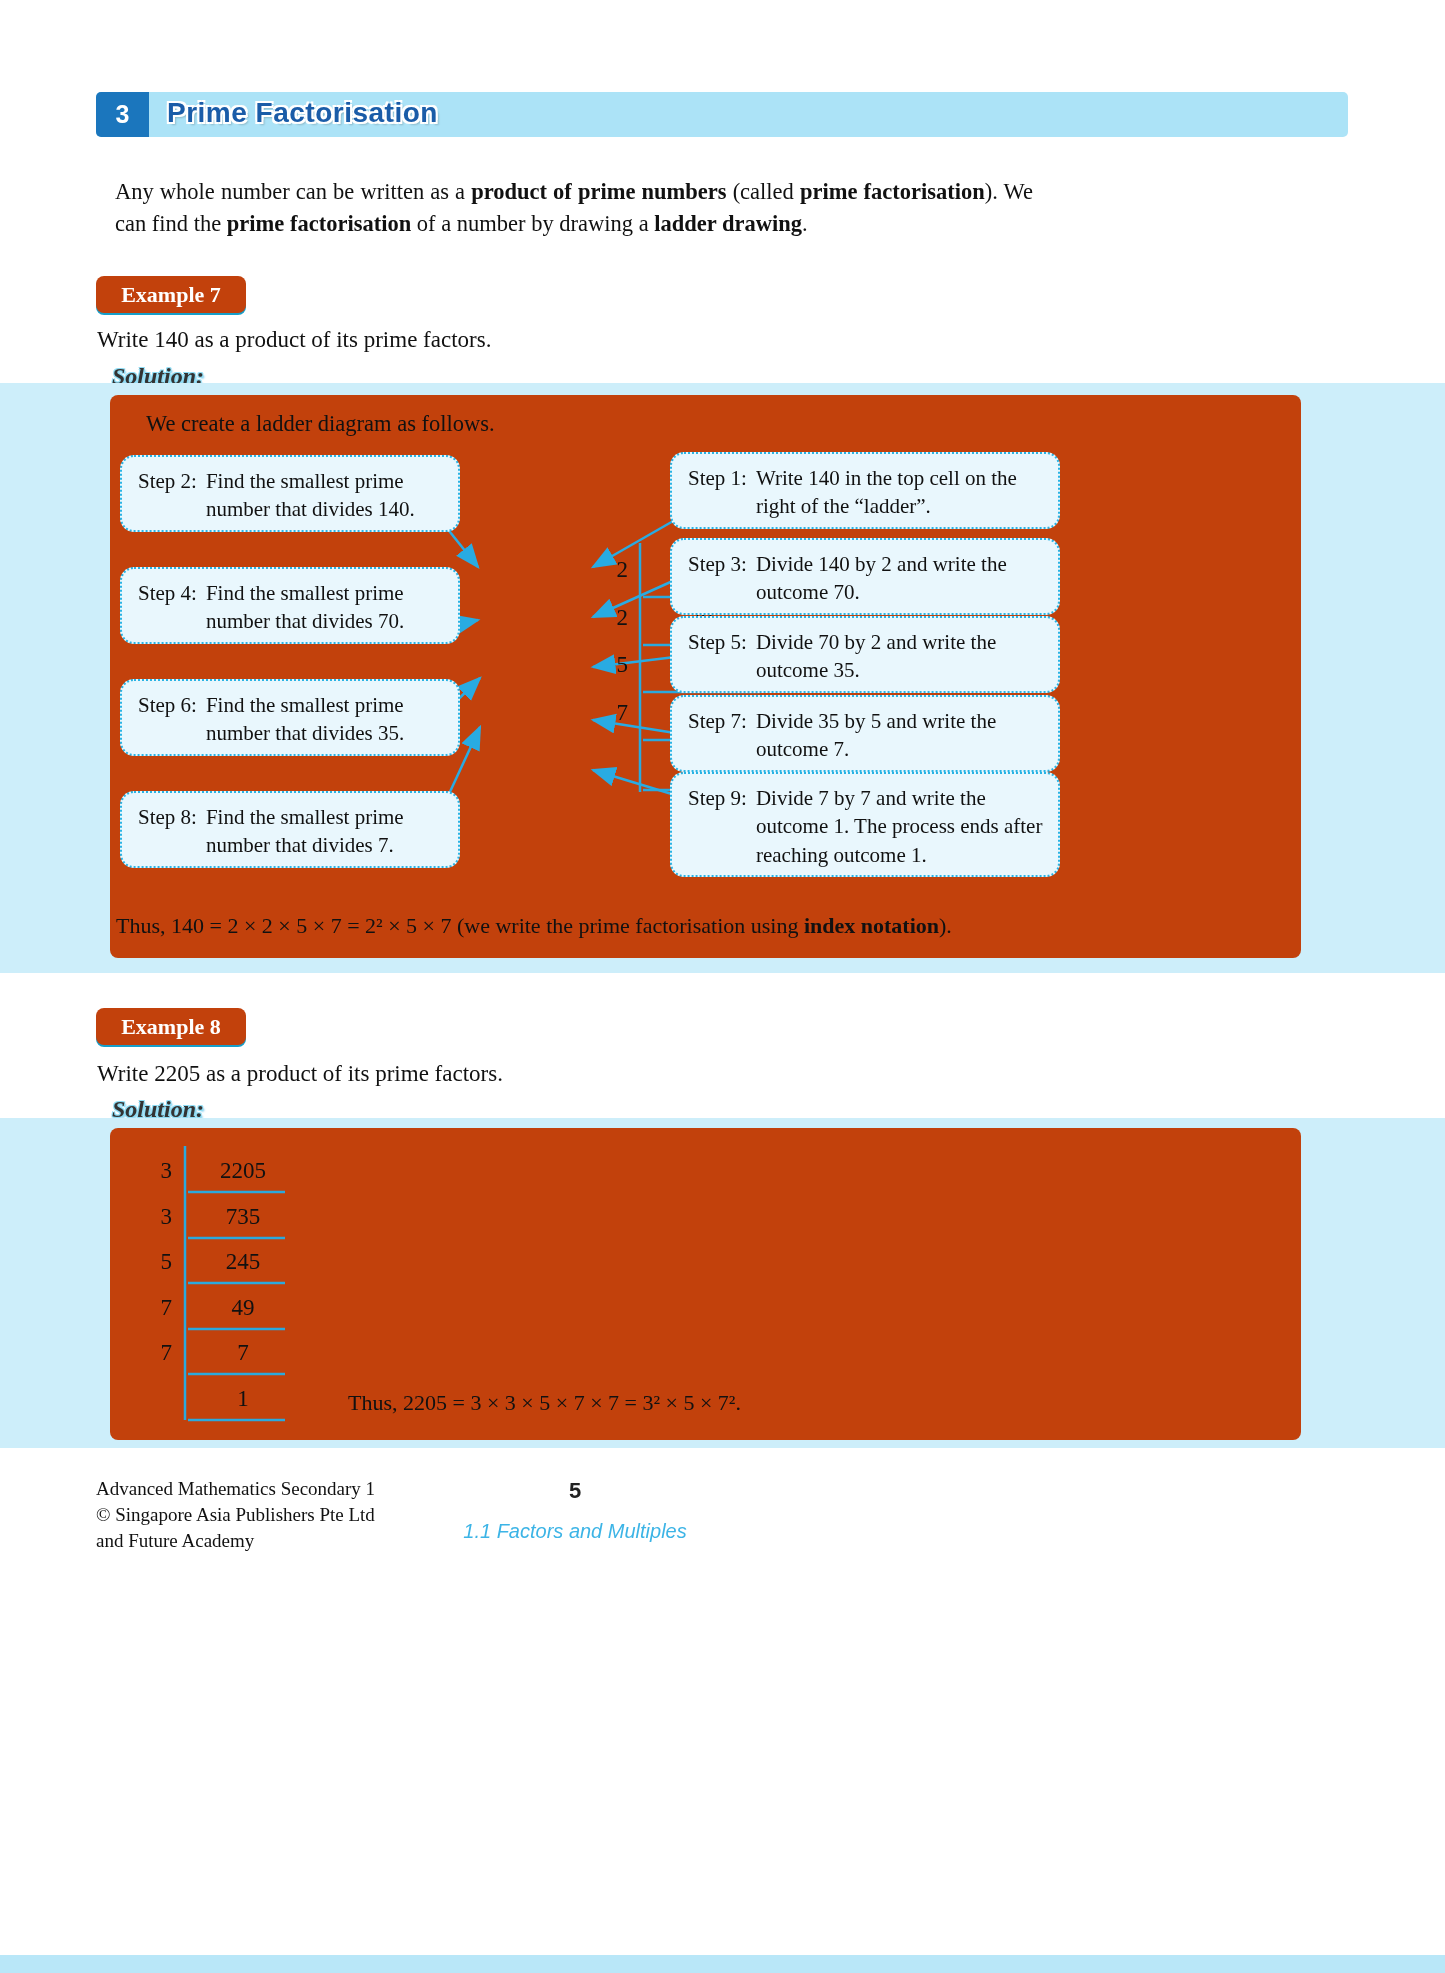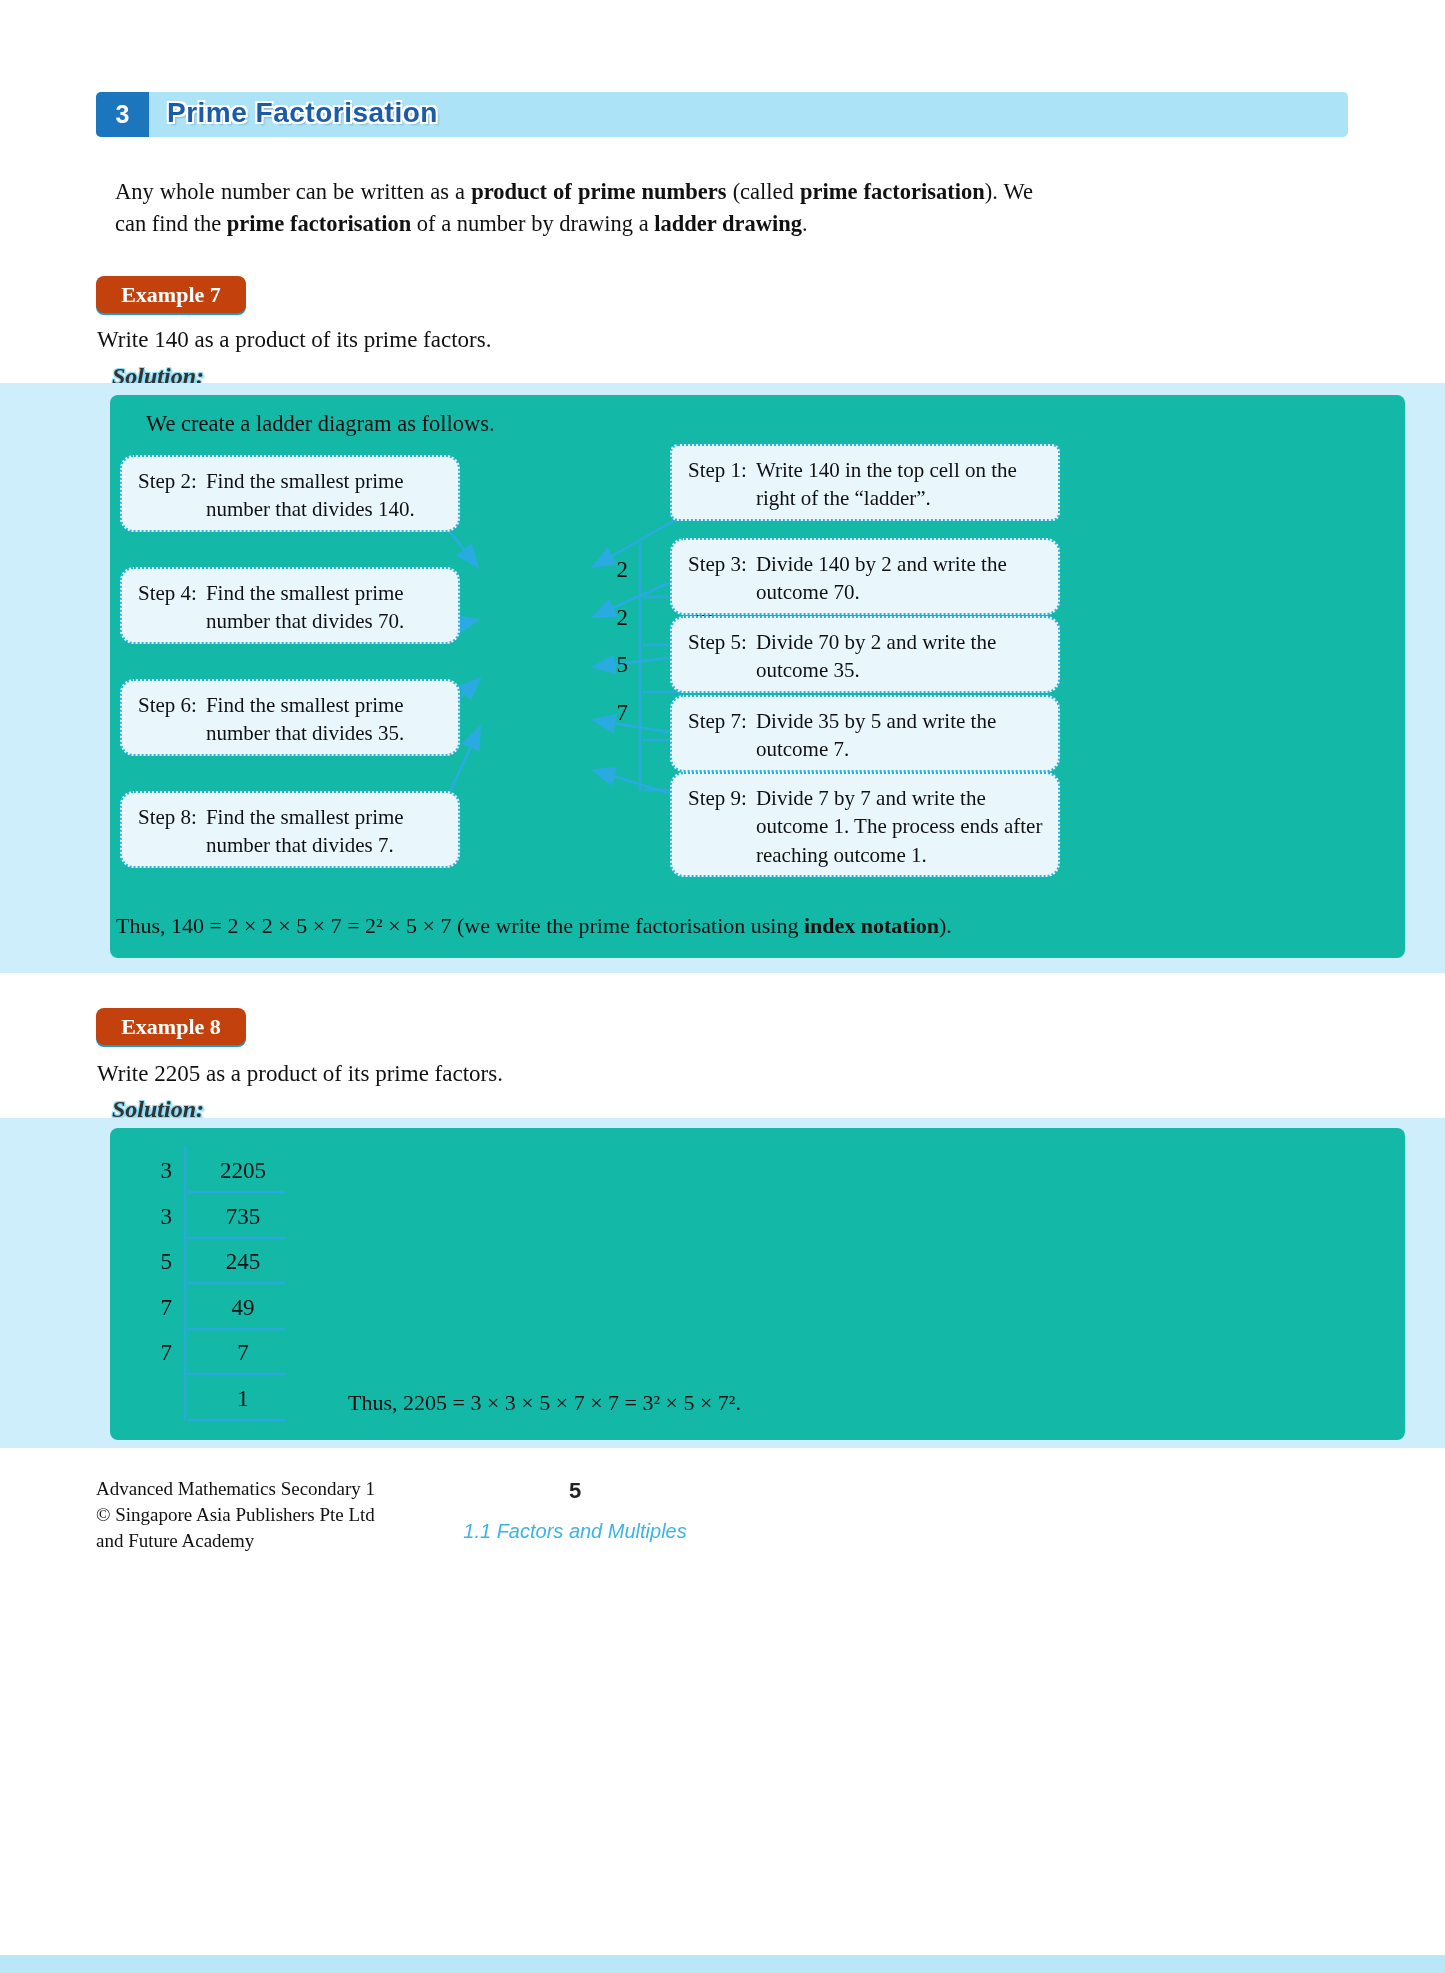--- a/index.html
+++ b/index.html
@@ -19,21 +19,21 @@
   .intro{left:115px;top:153px;width:918px;font-size:22.5px;line-height:1.45;text-align:justify;}
   .intro b{font-weight:bold;}
 
   .badge{width:150px;height:37px;background:#c2410c;border-radius:8px;box-shadow:0 2px 0 #169ec9;
     color:#fff;font-weight:bold;font-size:22px;display:flex;align-items:center;justify-content:center;}
   .prompt{font-size:23px;}
   .solution{font-weight:bold;font-style:italic;font-size:24px;color:#333;
     text-shadow:-1px -1px 0 #8edcf4,1px -1px 0 #8edcf4,-1px 1px 0 #8edcf4,1px 1px 0 #8edcf4,2px 2px 2px rgba(41,171,226,.55);}
 
   .band{left:0;width:1445px;background:#cdeefa;}
-  .panel{left:110px;width:1295px;background:#14b8a6;border-radius:8px;}
+  .panel{left:110px;width:1191px;background:#c2410c;border-radius:8px;}
 
   .callout{border:2px dotted #29b3e4;border-radius:14px;background:#e9f7fd;
     padding:10px 14px 6px 16px;font-size:21px;line-height:1.35;color:#111;}
   .step{display:flex;}
   .step-label{flex:0 0 auto;margin-right:9px;white-space:nowrap;}
   .step-text{flex:1 1 auto;}
 
   .lnum{font-size:23px;}
   .divisor{text-align:right;}
   .lvalue{text-align:center;}
@@ -123,21 +123,21 @@
           <span class="step-text">Find the smallest prime number that divides 35.</span>
         </div>
     </div>
     <div class="abs callout" style="left:10px;top:396px;width:306px;">
       <div class="step">
           <span class="step-label">Step 8:</span>
           <span class="step-text">Find the smallest prime number that divides 7.</span>
         </div>
     </div>
 
-    <div class="abs callout" style="left:560px;top:49px;width:356px;border-radius:8px;">
+    <div class="abs callout" style="left:560px;top:57px;width:356px;">
       <div class="step">
           <span class="step-label">Step 1:</span>
           <span class="step-text">Write 140 in the top cell on the right of the “ladder”.</span>
         </div>
     </div>
     <div class="abs callout" style="left:560px;top:143px;width:356px;">
       <div class="step">
           <span class="step-label">Step 3:</span>
           <span class="step-text">Divide 140 by 2 and write the outcome 70.</span>
         </div>

